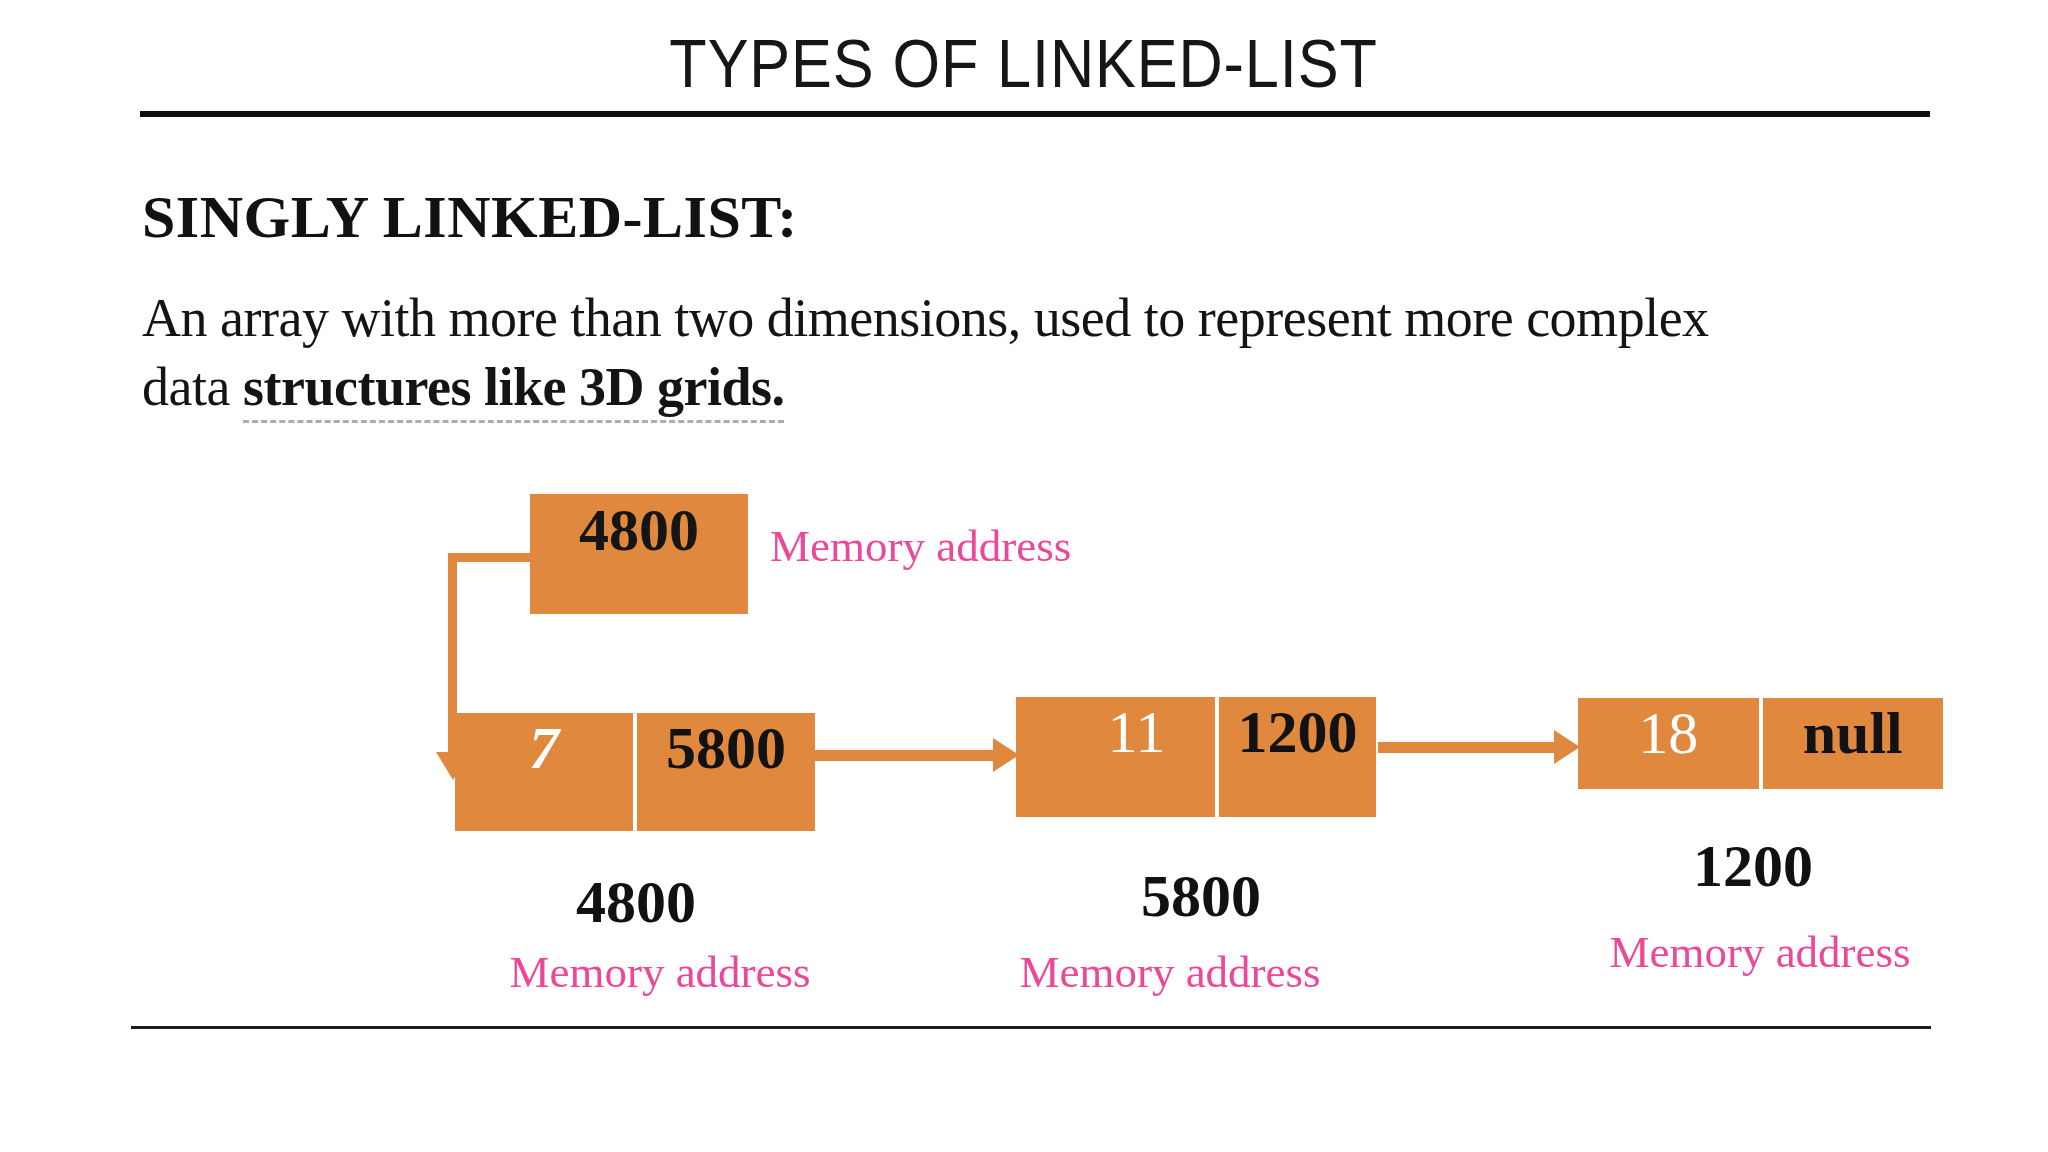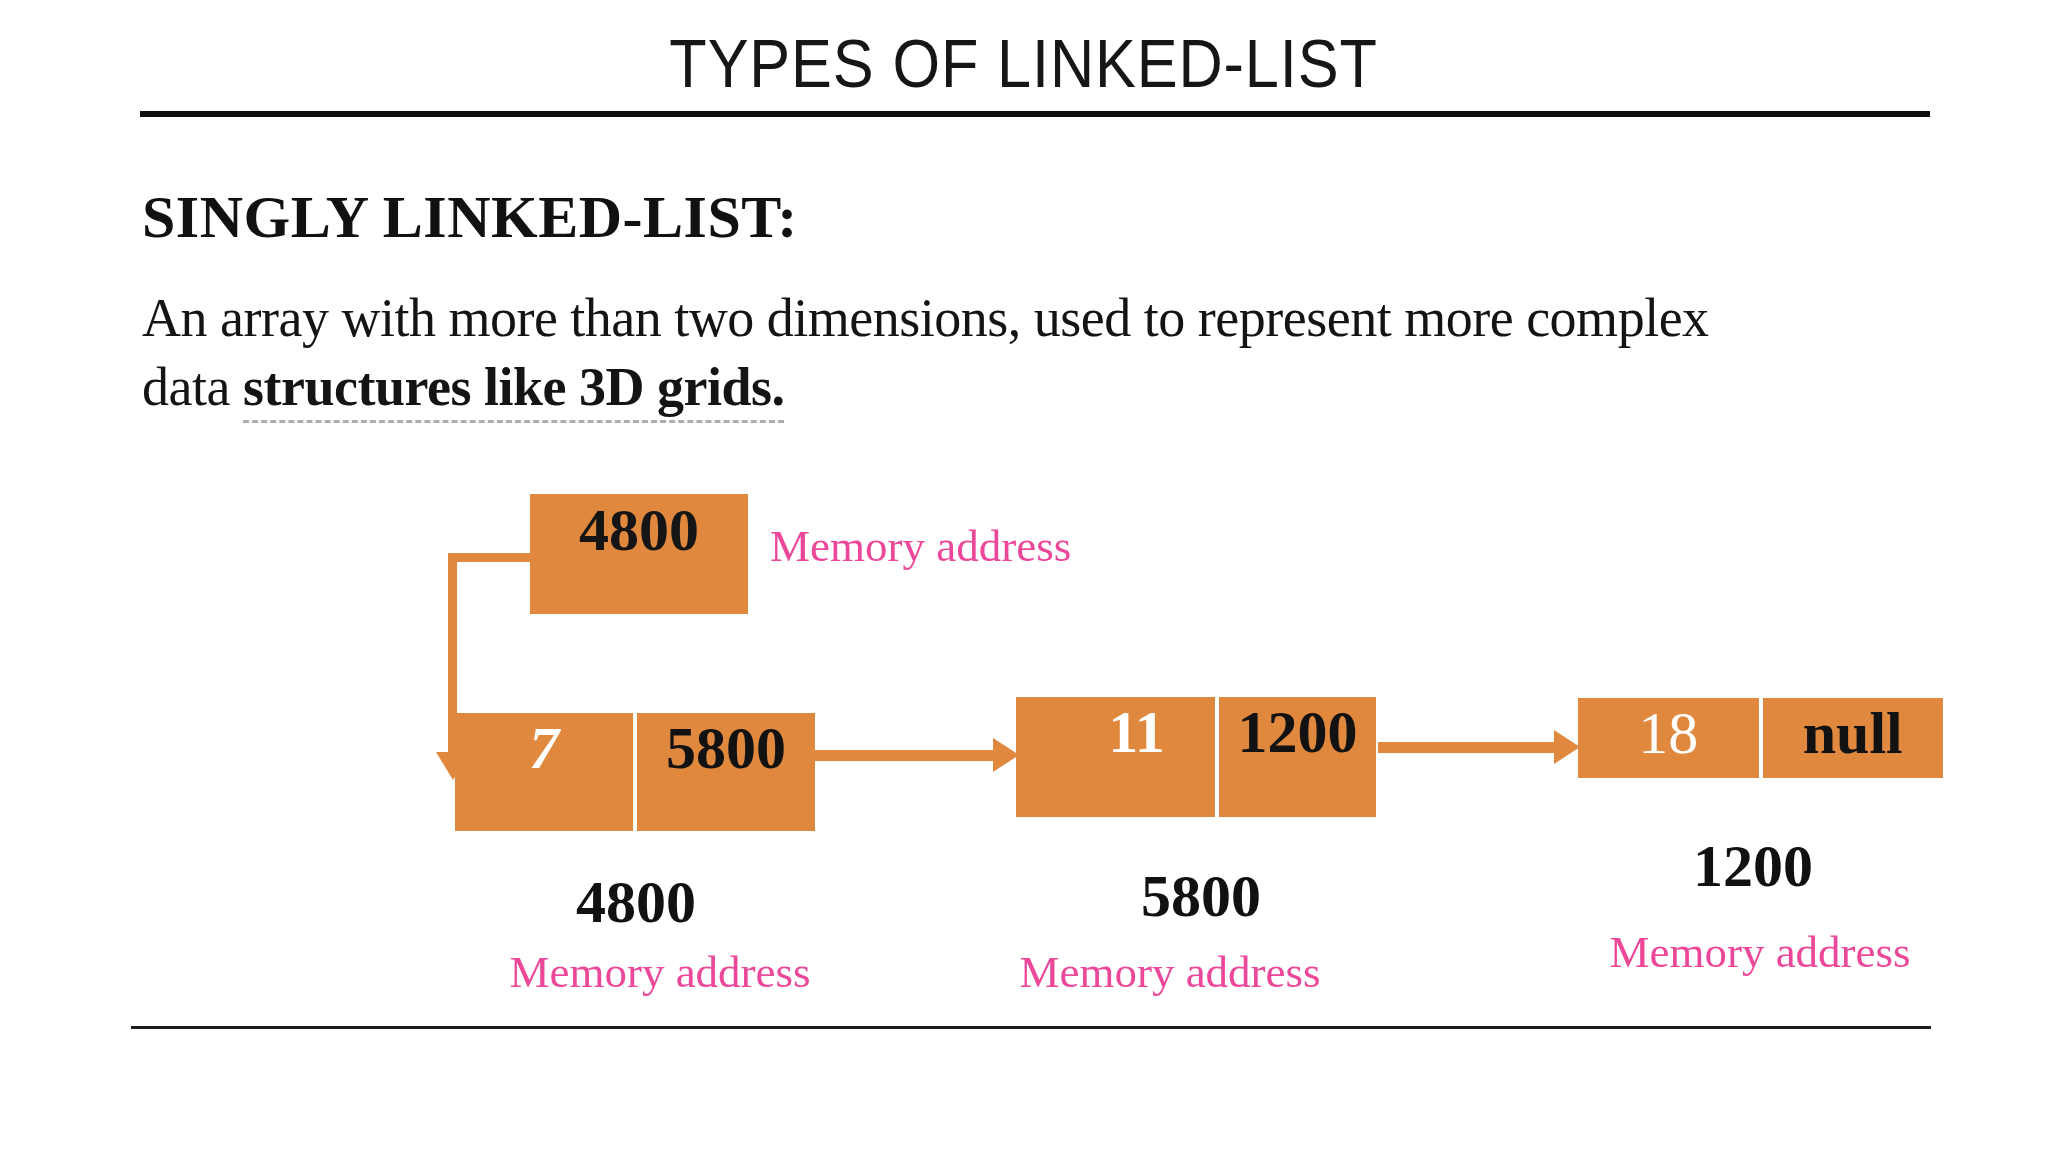--- a/index.html
+++ b/index.html
@@ -37,26 +37,26 @@
   
   .elbow-h{left:448px;top:553px;width:84px;height:9px;}
   .elbow-v{left:448px;top:553px;width:9px;height:203px;}
   .tri-down{width:0;height:0;border-left:17px solid transparent;border-right:17px solid transparent;
             border-top:28px solid #e0883e;left:436px;top:752px;}
 
   
   .node{display:flex;gap:4px;}
   .node1{left:455px;top:713px;width:360px;height:118px;}
   .node2{left:1016px;top:697px;width:360px;height:120px;}
-  .node3{left:1578px;top:698px;width:365px;height:80px;}
+  .node3{left:1578px;top:698px;width:365px;height:91px;}
   .cell{flex:1;display:flex;justify-content:center;align-items:flex-start;padding-top:2px;font-size:60px;line-height:1.1;}
   .cell.value{color:#ffffff;}
   .cell.pointer{color:#121212;font-weight:bold;}
   .v-bold-italic{font-weight:bold;font-style:italic;}
-  .v-bold{font-weight:bold;padding-left:42px;}
+  .v-bold{font-weight:normal;padding-left:42px;}
   .v-normal{font-weight:normal;}
 
   
   .shaft1{left:815px;top:750px;width:180px;height:11px;}
   .tri-right{width:0;height:0;border-top:17px solid transparent;border-bottom:17px solid transparent;
              border-left:26px solid #e0883e;}
   .head1{left:993px;top:738px;}
   .shaft2{left:1378px;top:742px;width:178px;height:11px;}
   .head2{left:1554px;top:730px;}
 

